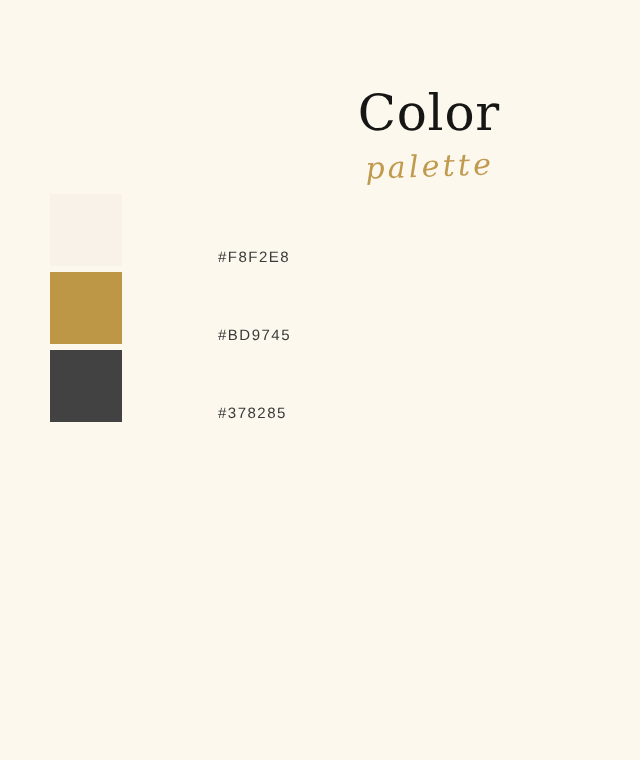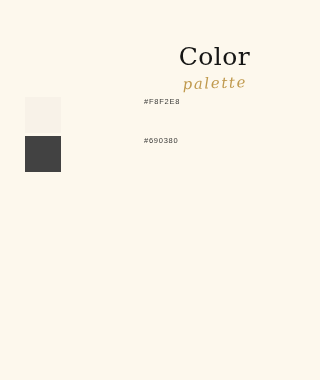--- a/index.html
+++ b/index.html
@@ -62,24 +62,23 @@
   
   #swatch-list {
     position: absolute;
     left: 25px;
     top: 97px;
     width: 220px;
   }
 
   .swatch-row {
     display: flex;
-    align-items: flex-start;
+    align-items: flex-end;
     height: 36px;
     margin-bottom: 3px;
-    gap: 35px;
   }
 
   .swatch-chip {
     width: 36px;
     height: 36px;
     flex: 0 0 36px;
   }
 
   .swatch-hex {
     font-family: "Liberation Sans", sans-serif;
@@ -102,22 +101,26 @@
 
   <div id="swatch-list">
 
     <div class="swatch-row">
       <div class="swatch-chip" style="background: rgb(248, 242, 232);"></div>
       <div class="swatch-hex">#F8F2E8</div>
     </div>
 
 
 
+    <div class="swatch-row">
+      <div class="swatch-chip" style="background: rgb(189, 151, 69);"></div>
+      <div class="swatch-hex">#BD9745</div>
+    </div>
 
     <div class="swatch-row">
       <div class="swatch-chip" style="background: rgb(66, 66, 66);"></div>
-      <div class="swatch-hex">#690380</div>
+      <div class="swatch-hex">#378285</div>
     </div>
 
 
   </div>
 
 </div>
 
 </body></html>

